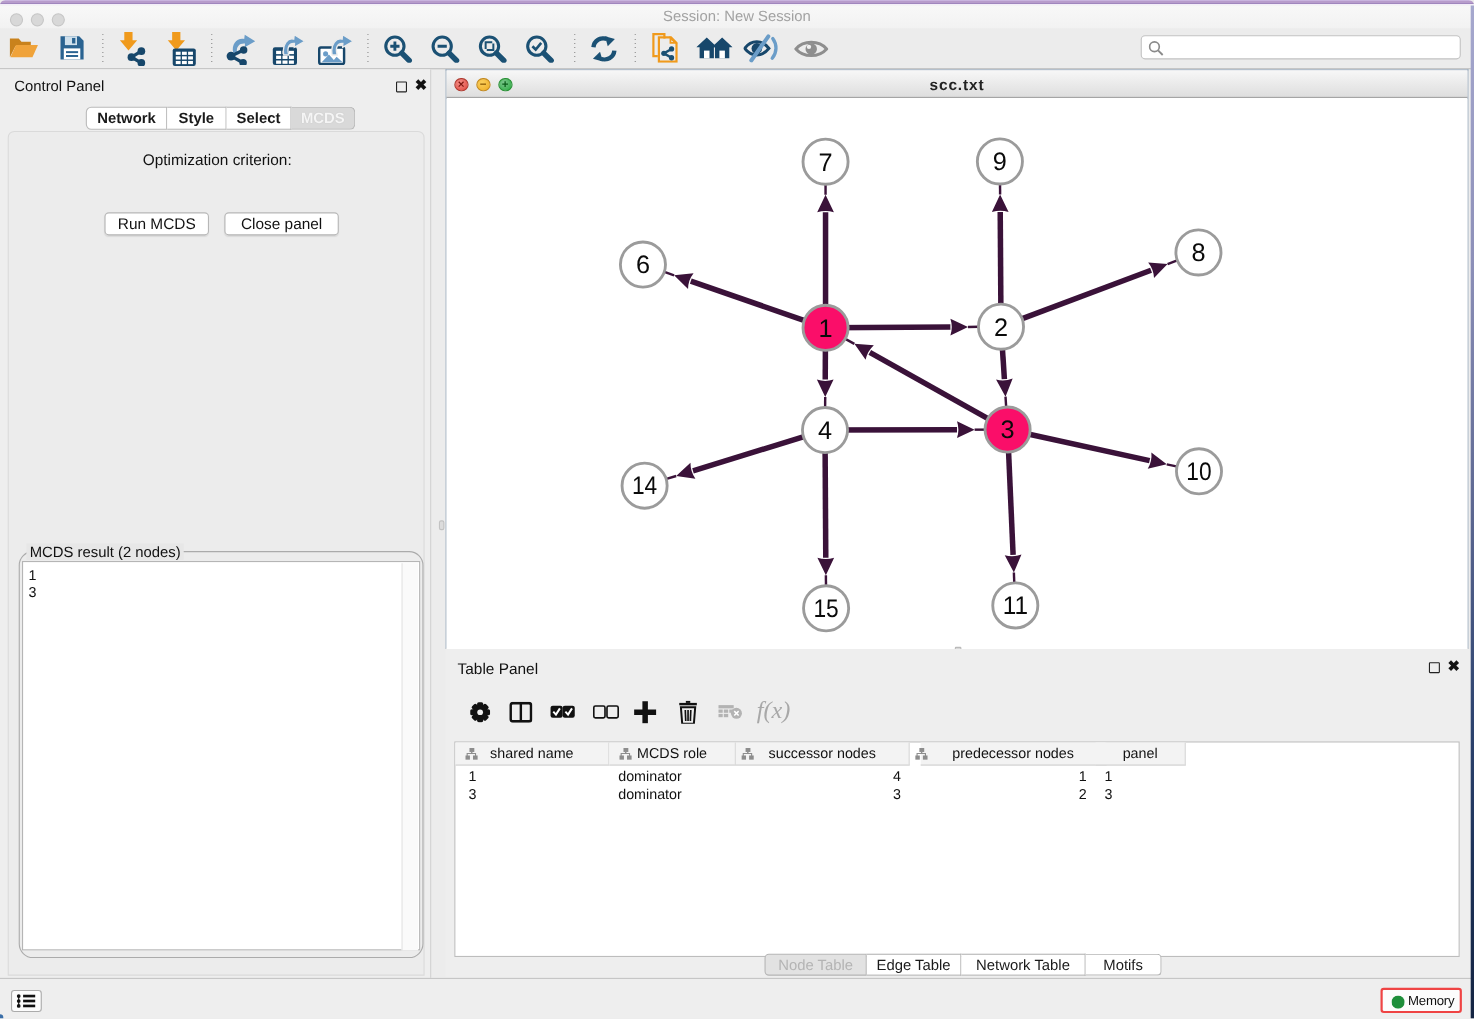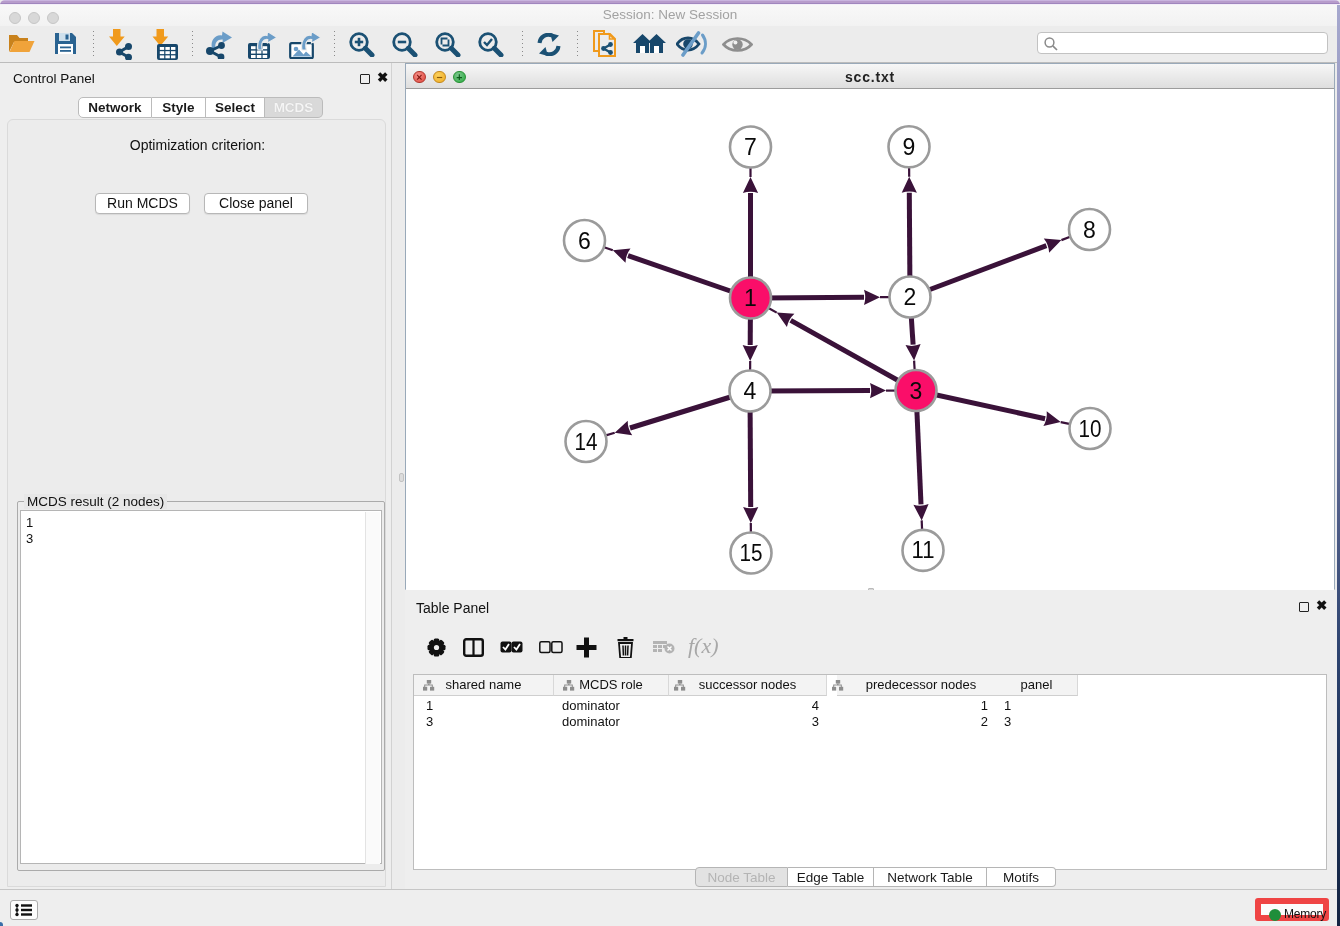--- a/index.html
+++ b/index.html
@@ -20,21 +20,21 @@
 .wicon-x{position:absolute;font-size:13.5px;font-weight:bold;color:#111;line-height:12px}
 .tabrow{position:absolute;display:flex}
 .tab{height:21px;line-height:20px;background:#fff;border:1px solid #bbb;border-left:none;font-size:13.5px;font-weight:bold;text-align:center;color:#1a1a1a}
 .tab.first{border-left:1px solid #bbb;border-radius:5px 0 0 5px}
 .tab.last{border-radius:0 5px 5px 0}
 .tab.sel{background:#d9d9d9;color:#f5f5f5;text-shadow:0 0 1px #bbb}
 #cp-content{left:7px;top:56px;width:379px;height:768px;background:#ececec;border:1px solid #dadada;border-radius:6px 6px 0 0}
 #optlabel{left:0;top:17px;width:379px;text-align:center;font-size:14px}
 #dropdown{left:37px;top:40px;width:309px;height:21px;background:#fff;border:1px solid #b7b7b7;border-radius:4px;font-size:14px;line-height:19px;padding-left:13px;box-shadow:0 1px 1px rgba(0,0,0,0.08)}
 .btn{position:absolute;height:21px;background:#fff;border:1px solid #b7b7b7;border-radius:4px;font-size:14px;line-height:19px;text-align:center;box-shadow:0 1px 1px rgba(0,0,0,0.08)}
-#fieldset{left:17px;top:438px;width:368px;height:370px;border:1px solid #ababab;border-radius:2px}
+#fieldset{left:17px;top:438px;width:368px;height:370px;border:1px solid #ababab;border-radius:13px}
 #fs-legend{position:absolute;left:6px;top:-8px;background:#e7e7e7;padding:0 3px;font-size:13.5px}
 #fs-inner{position:absolute;left:2px;top:8px;width:362px;height:354px;background:#fff;border:1px solid #b5b5b5}
 #fs-text{position:absolute;left:5px;top:4px;font-size:13px;line-height:16px}
 #fs-scroll{position:absolute;right:1px;top:1px;width:15px;height:352px;background:#fafafa;border-left:1px solid #e3e3e3}
 
 #netwin{left:405px;top:63px;width:930px;height:527px;border:1px solid #99a9b9;border-bottom:1px solid #dcdcdc;background:#fff}
 #nw-titlebar{position:absolute;left:0;top:0;width:928px;height:25px;background:linear-gradient(#f7f7f7,#dedede);border-bottom:1px solid #9c9c9c}
 .nwtl{position:absolute;top:6.5px;width:12.5px;height:12.5px;border-radius:50%;line-height:11.5px;text-align:center;font-size:10.5px;font-weight:bold}
 #nw-title{width:100%;text-align:center;font-size:14px;font-weight:bold;color:#222;line-height:26px;letter-spacing:0.8px}
 #nw-canvas{position:absolute;left:0;top:26px;width:928px;height:500px;background:#fff}
@@ -47,21 +47,21 @@
 .td{position:absolute;font-size:13px;height:16px;line-height:16px}
 .hicon{position:absolute;top:5px}
 
 .btab{height:20px;line-height:19px;background:#fff;border:1px solid #b5b5b5;border-left:none;font-size:13.5px;font-weight:normal;color:#1a1a1a;text-align:center}
 .btab.first{border-left:1px solid #b5b5b5;border-radius:4px 0 0 4px}
 .btab.last{border-radius:0 4px 4px 0}
 .btab.sel{background:#e2e2e2;color:#b4b4b4}
 
 #statusbar{left:0;top:889px;width:1340px;height:37px;background:#eeeeee;border-top:1px solid #c6c6c6}
 #sb-listbtn{position:absolute;left:10px;top:10px;width:28px;height:20px;background:#fcfcfc;border:1px solid #ababab;border-radius:3px}
-#sb-mem{position:absolute;left:1255px;top:8px;width:74px;height:23px;background:#fcfcfc;border:6px solid #ef4444;border-radius:3px;font-size:12px;line-height:21px;text-align:right;padding-left:23px;letter-spacing:-0.2px}
+#sb-mem{position:absolute;left:1255px;top:8px;width:74px;height:23px;background:#fcfcfc;border:2px solid #ef4444;border-radius:3px;font-size:12px;line-height:21px;text-align:left;padding-left:23px;letter-spacing:-0.2px}
 #rightstrip{left:1337px;top:5px;width:3px;height:921px;background:linear-gradient(#a6a8ce,#8d90b9 25%,#5c6791 50%,#2e4470 70%,#1c3157 85%,#142442)}
 </style></head>
 <body>
 <div class="abs" id="topstrip"></div>
 <div class="abs" id="titlebar">
   <div class="tl" style="left:9px"></div>
     <div class="tl" style="left:28px"></div>
     <div class="tl" style="left:47px"></div>
   <div id="ttext">Session: New Session</div>
 </div>

